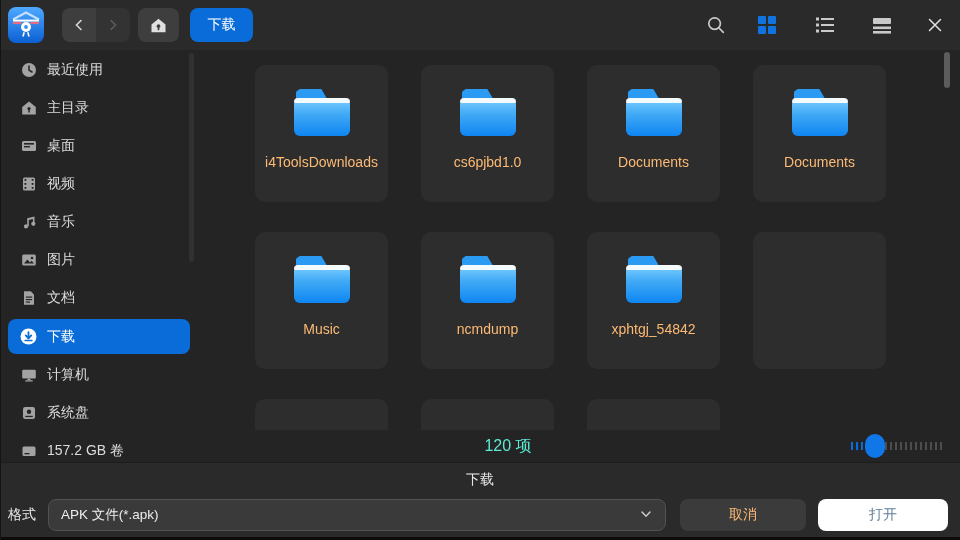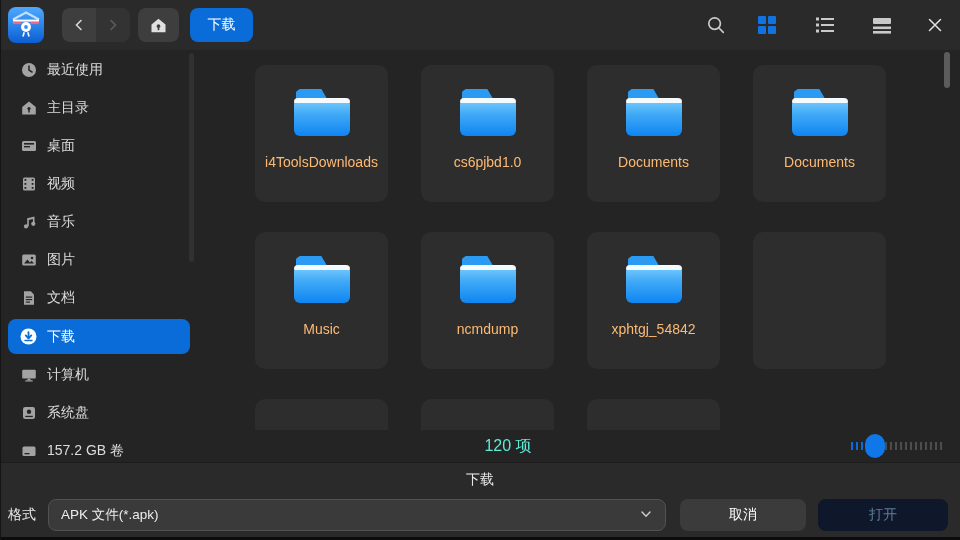--- a/index.html
+++ b/index.html
@@ -61,22 +61,22 @@
 
   
   .footer{position:absolute;left:0;right:0;top:462px;height:75px;background:#2a2a2a;border-top:1px solid #1d1d1d;}
   .ftitle{text-align:center;margin-top:8px;font-size:14px;color:#e8e8e8;}
   .frow{position:absolute;top:34px;left:8px;right:10px;height:36px;display:flex;align-items:center;}
   .flabel{font-size:14px;color:#e8e8e8;width:32px;flex:none;}
   .fselect{margin-left:8px;width:618px;height:32px;box-sizing:border-box;background:#3a3a3a;border:1px solid #525252;border-radius:8px;
     display:flex;align-items:center;padding:0 12px;color:#ececec;font-size:13.5px;flex:none;}
   .fselect .selval{flex:1;}
   .btn{height:32px;border-radius:8px;display:flex;align-items:center;justify-content:center;font-size:14px;flex:none;}
-  .btn.cancel{width:126px;margin-left:14px;background:#3b3b3b;color:#ffffff;}
-  .btn.open{width:130px;margin-left:12px;background:#0f172a;color:#5f7d99;}
+  .btn.cancel{width:126px;margin-left:14px;background:#3b3b3b;color:#fdba74;}
+  .btn.open{width:130px;margin-left:12px;background:#ffffff;color:#5f7d99;}
 </style>
 </head>
 <body>
 
 <div id="window">
 
   <div class="titlebar">
     <span class="appicon">
       <svg width="36" height="36" viewBox="0 0 36 36">
         <defs>

